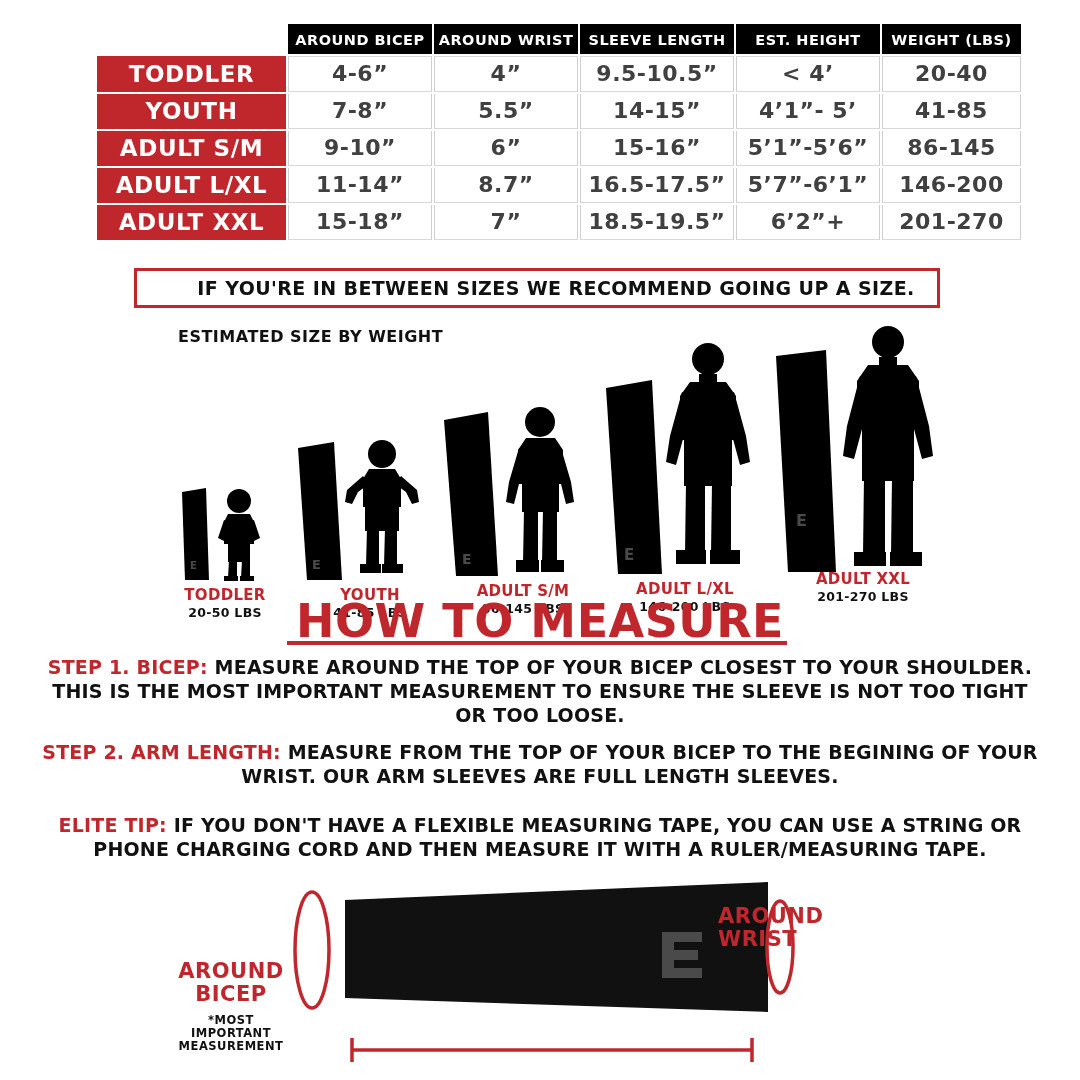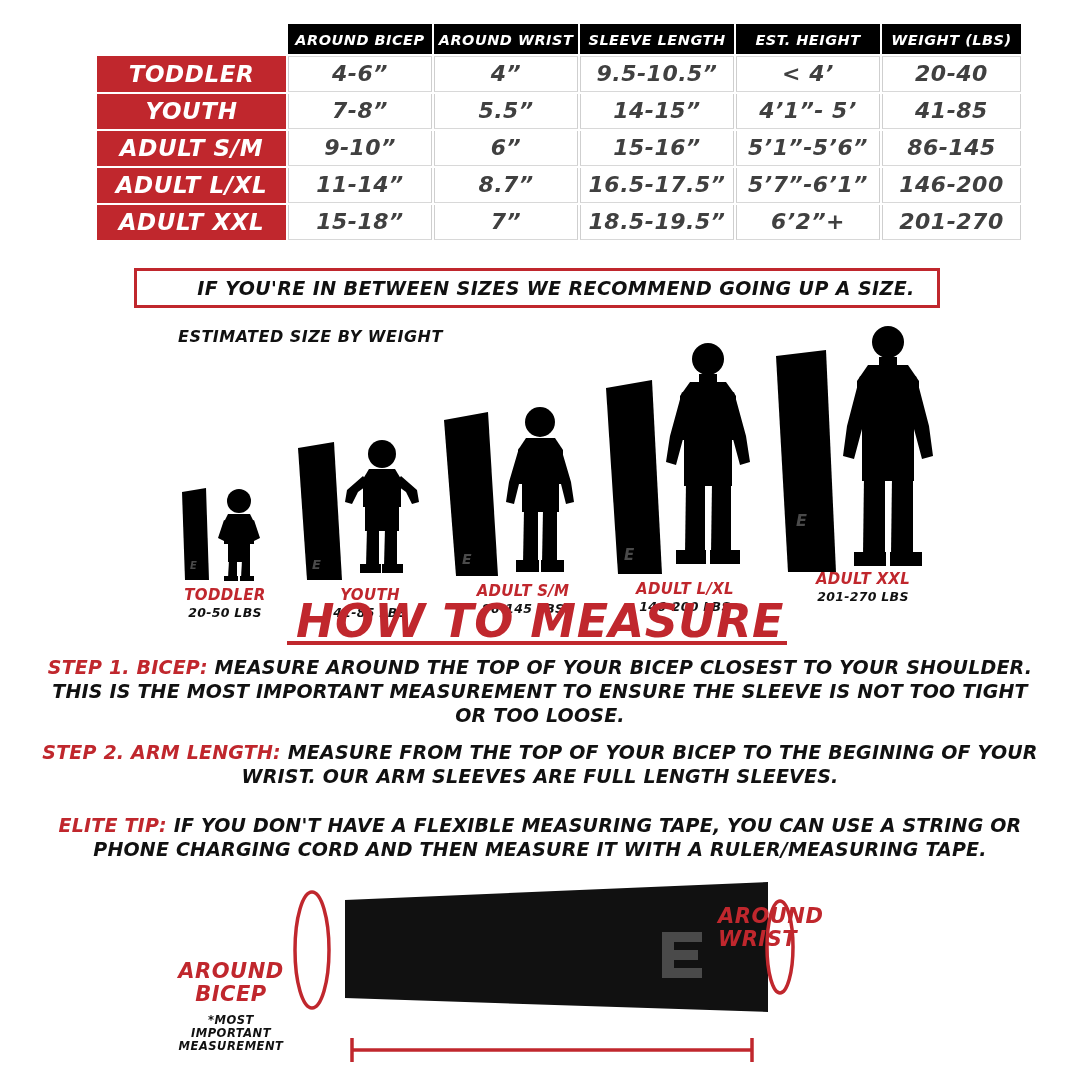--- a/index.html
+++ b/index.html
@@ -12,21 +12,20 @@
     height: 1080px;
     font-family: "Liberation Sans", sans-serif;
     color: #111111;
     overflow: hidden;
     position: relative;
   }
   .page {
     width: 1080px;
     height: 1010px;
     position: relative;
-    font-style: italic;
   }
 
   
   .size-table {
     position: absolute;
     left: 95px;
     top: 22px;
     border-collapse: separate;
     border-spacing: 2px;
     width: 890px;

